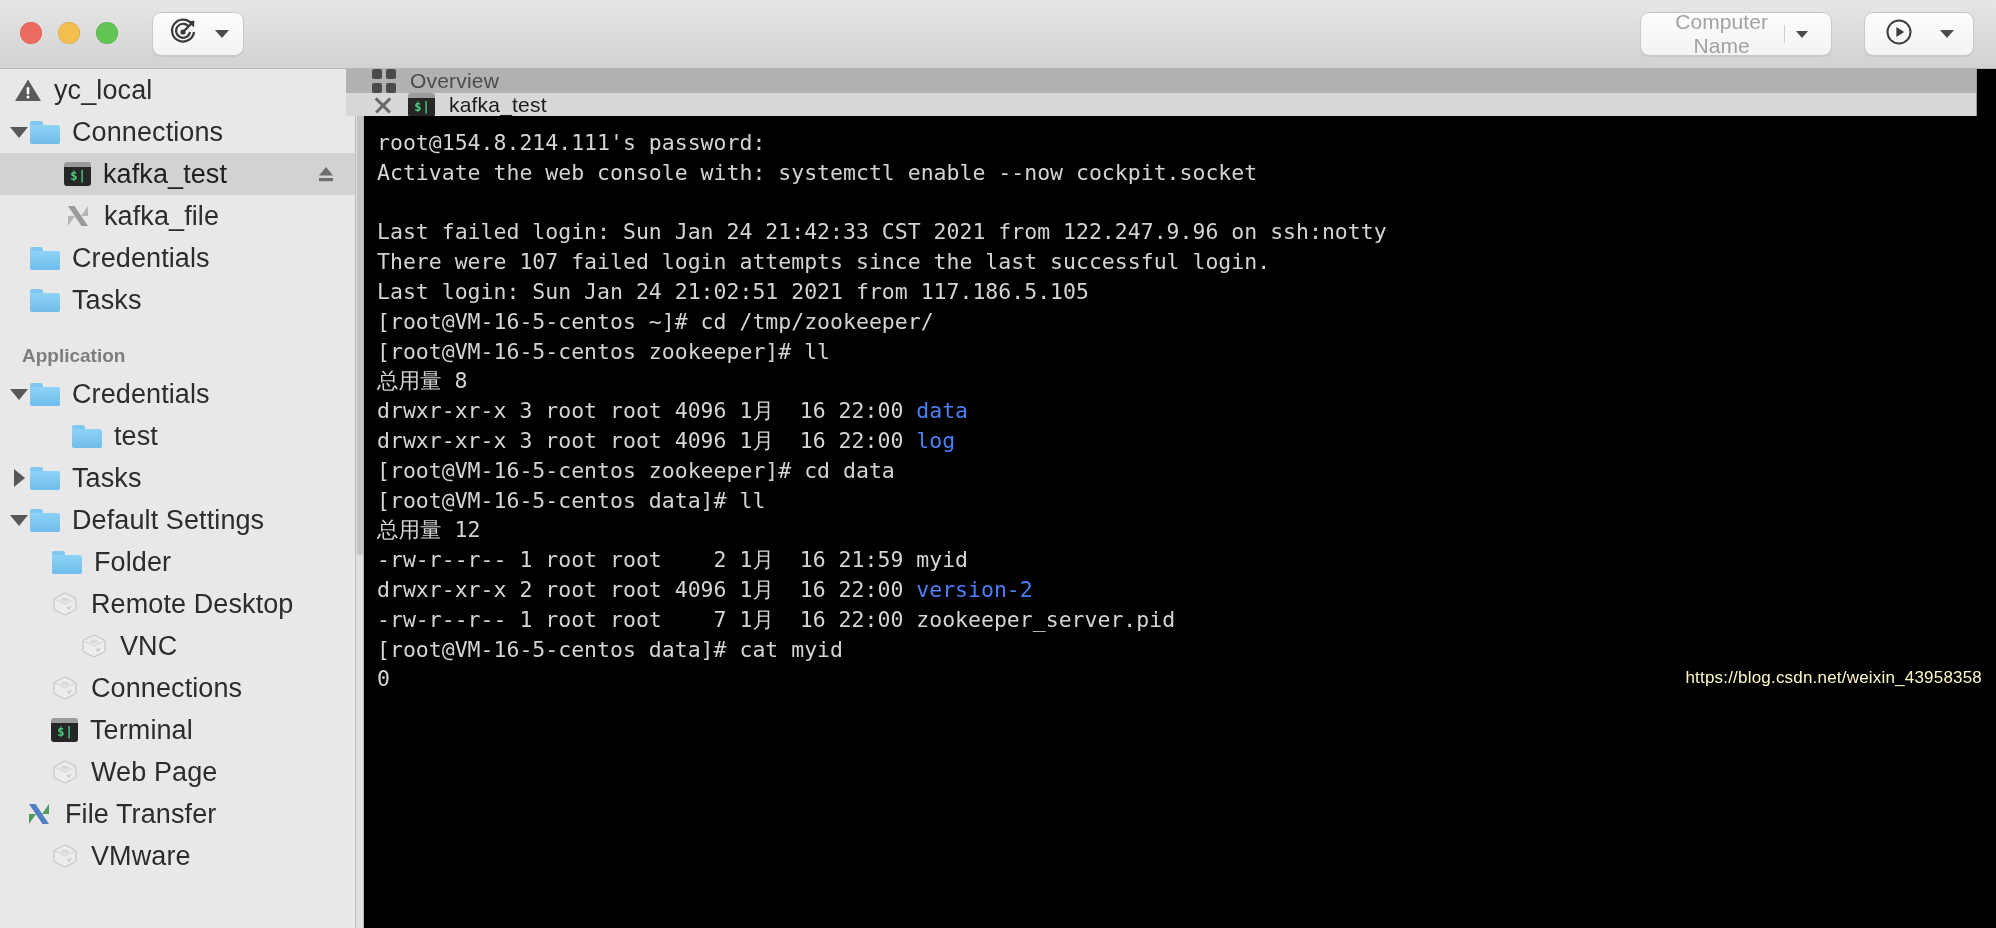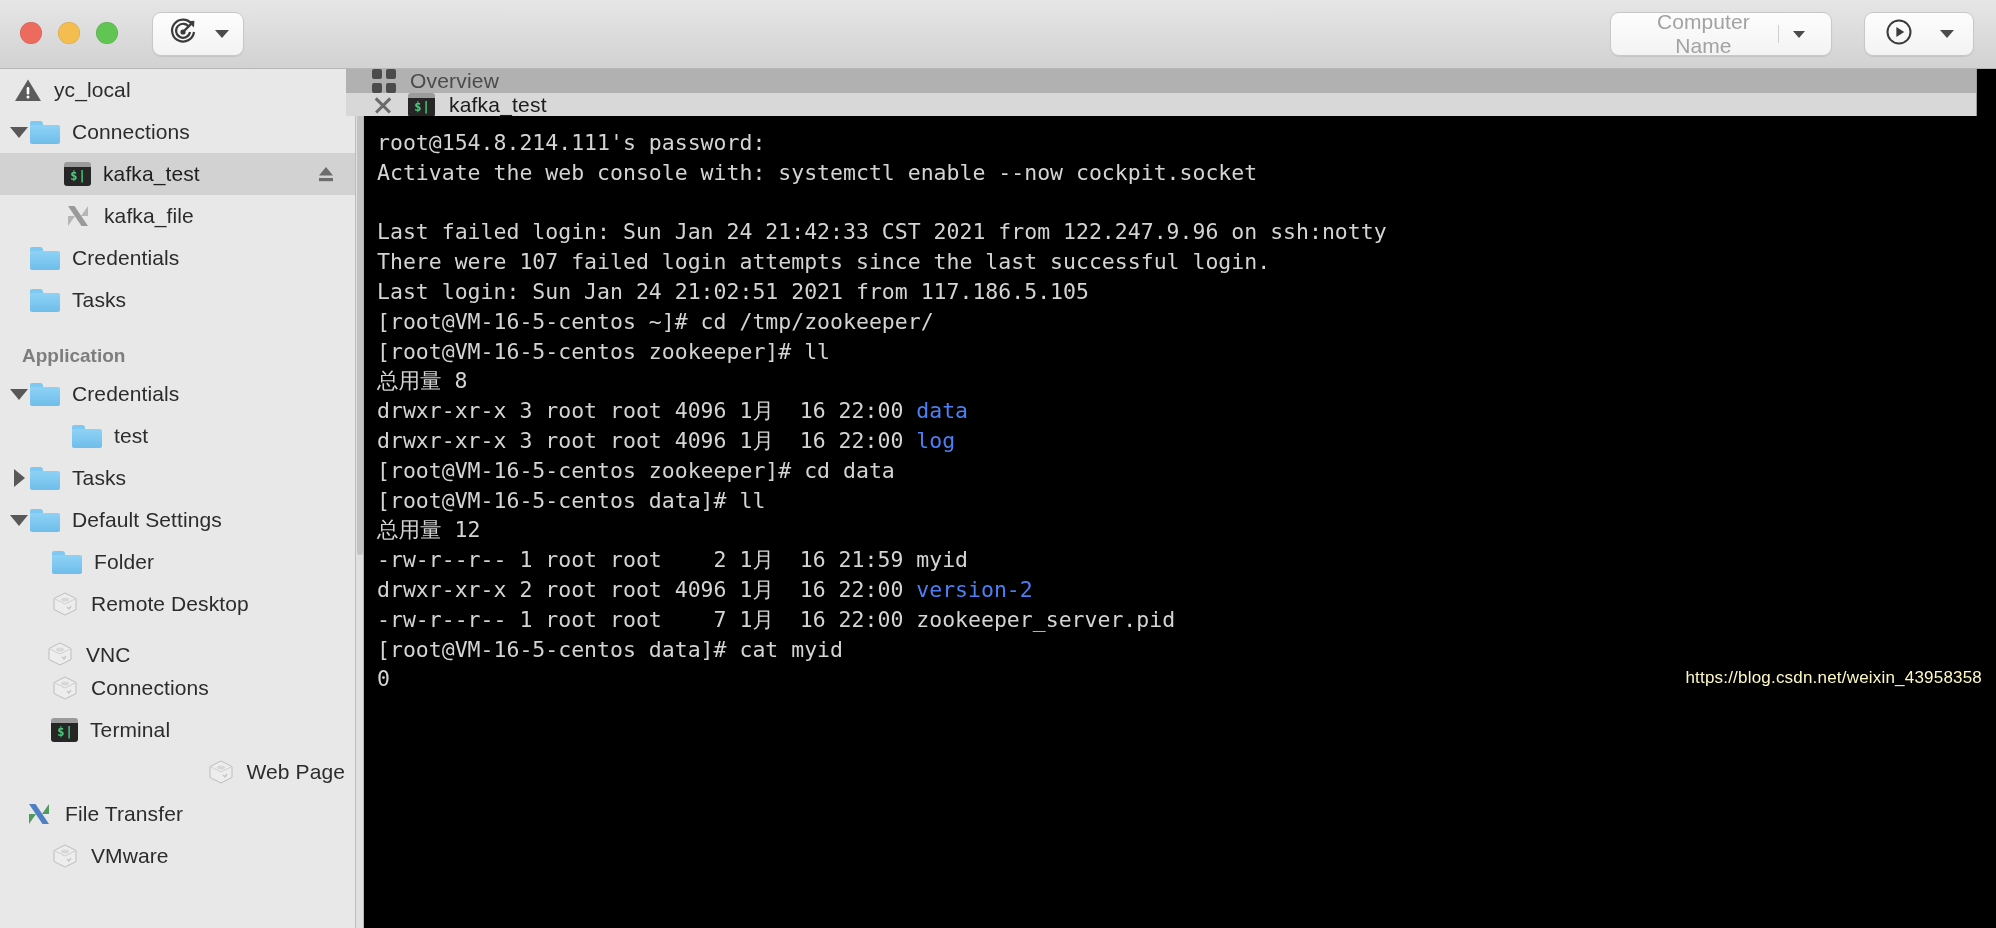--- a/index.html
+++ b/index.html
@@ -66,21 +66,21 @@
     border-left: 7px solid transparent;
     border-right: 7px solid transparent;
     border-top: 8px solid #4b4b4b;
   }
   .chev-s {
     border-left-width: 6px; border-right-width: 6px; border-top-width: 7px;
   }
 
   .pill-computer {
     right: 164px; top: 12px;
-    width: 222px; height: 44px;
+    width: 192px; height: 44px;
     padding: 12px;
     overflow: hidden;
   }
   .pill-computer .cname {
     flex: 1 1 auto;
     text-align: center;
     color: #a2a2a2;
     font-size: 21px;
     letter-spacing: .1px;
     padding-left: 6px;
@@ -134,21 +134,21 @@
     display: flex;
     align-items: center;
     height: 42px;
     padding-right: 10px;
     box-sizing: border-box;
     position: relative;
     white-space: nowrap;
   }
   .row.sel { background: #d2d2d2; }
   .row .lbl {
-    font-size: 21px;
+    font-size: 27px;
     color: #2c2c2c;
     letter-spacing: .1px;
   }
   .row.sel .lbl { color: #1f1f1f; }
   .group-title {
     height: 46px;
     display: flex;
     align-items: flex-end;
     padding: 0 0 6px 22px;
     font-size: 19px;
@@ -459,21 +459,21 @@
         <svg width="28" height="26" viewBox="0 0 28 26">
           <path d="M14 2 L25 7.5 L25 18.5 L14 24 L3 18.5 L3 7.5 Z" fill="#ededed" stroke="#bdbdbd" stroke-width="1"></path>
           <path d="M3 7.5 L14 13 L25 7.5" fill="none" stroke="#cfcfcf" stroke-width="1"></path>
           <ellipse cx="14" cy="8.6" rx="4" ry="2" fill="#d8d8d8"></ellipse>
           <path d="M16 16 l2 2 2-3" fill="none" stroke="#c6c6c6" stroke-width="1.4"></path>
         </svg>
       </span>
       <span class="lbl">Remote Desktop</span>
     </div>
 
-    <div class="row" style="padding-left:46px;align-items:flex-end;">
+    <div class="row" style="padding-left:80px;">
       <span class="ic ic-cube">
         <svg width="28" height="26" viewBox="0 0 28 26">
           <path d="M14 2 L25 7.5 L25 18.5 L14 24 L3 18.5 L3 7.5 Z" fill="#ededed" stroke="#bdbdbd" stroke-width="1"></path>
           <path d="M3 7.5 L14 13 L25 7.5" fill="none" stroke="#cfcfcf" stroke-width="1"></path>
           <ellipse cx="14" cy="8.6" rx="4" ry="2" fill="#d8d8d8"></ellipse>
           <path d="M16 16 l2 2 2-3" fill="none" stroke="#c6c6c6" stroke-width="1.4"></path>
         </svg>
       </span>
       <span class="lbl">VNC</span>
     </div>
@@ -488,21 +488,21 @@
         </svg>
       </span>
       <span class="lbl">Connections</span>
     </div>
 
     <div class="row" style="padding-left:51px;">
       <span class="ic ic-term">$|</span>
       <span class="lbl">Terminal</span>
     </div>
 
-    <div class="row" style="justify-content:flex-end;">
+    <div class="row" style="padding-left:51px;">
       <span class="ic ic-cube">
         <svg width="28" height="26" viewBox="0 0 28 26">
           <path d="M14 2 L25 7.5 L25 18.5 L14 24 L3 18.5 L3 7.5 Z" fill="#ededed" stroke="#bdbdbd" stroke-width="1"></path>
           <path d="M3 7.5 L14 13 L25 7.5" fill="none" stroke="#cfcfcf" stroke-width="1"></path>
           <ellipse cx="14" cy="8.6" rx="4" ry="2" fill="#d8d8d8"></ellipse>
           <path d="M16 16 l2 2 2-3" fill="none" stroke="#c6c6c6" stroke-width="1.4"></path>
         </svg>
       </span>
       <span class="lbl">Web Page</span>
     </div>

